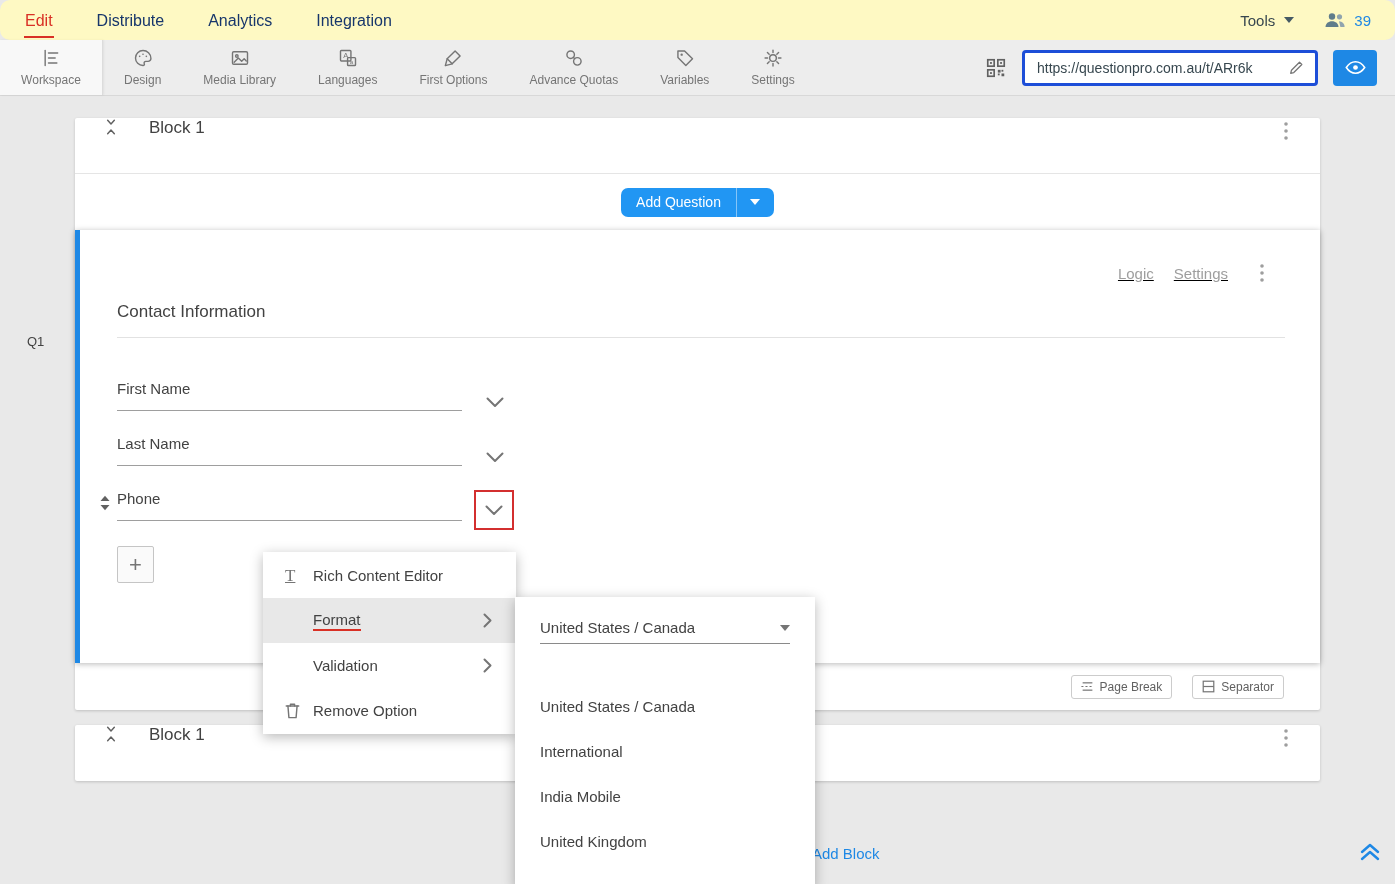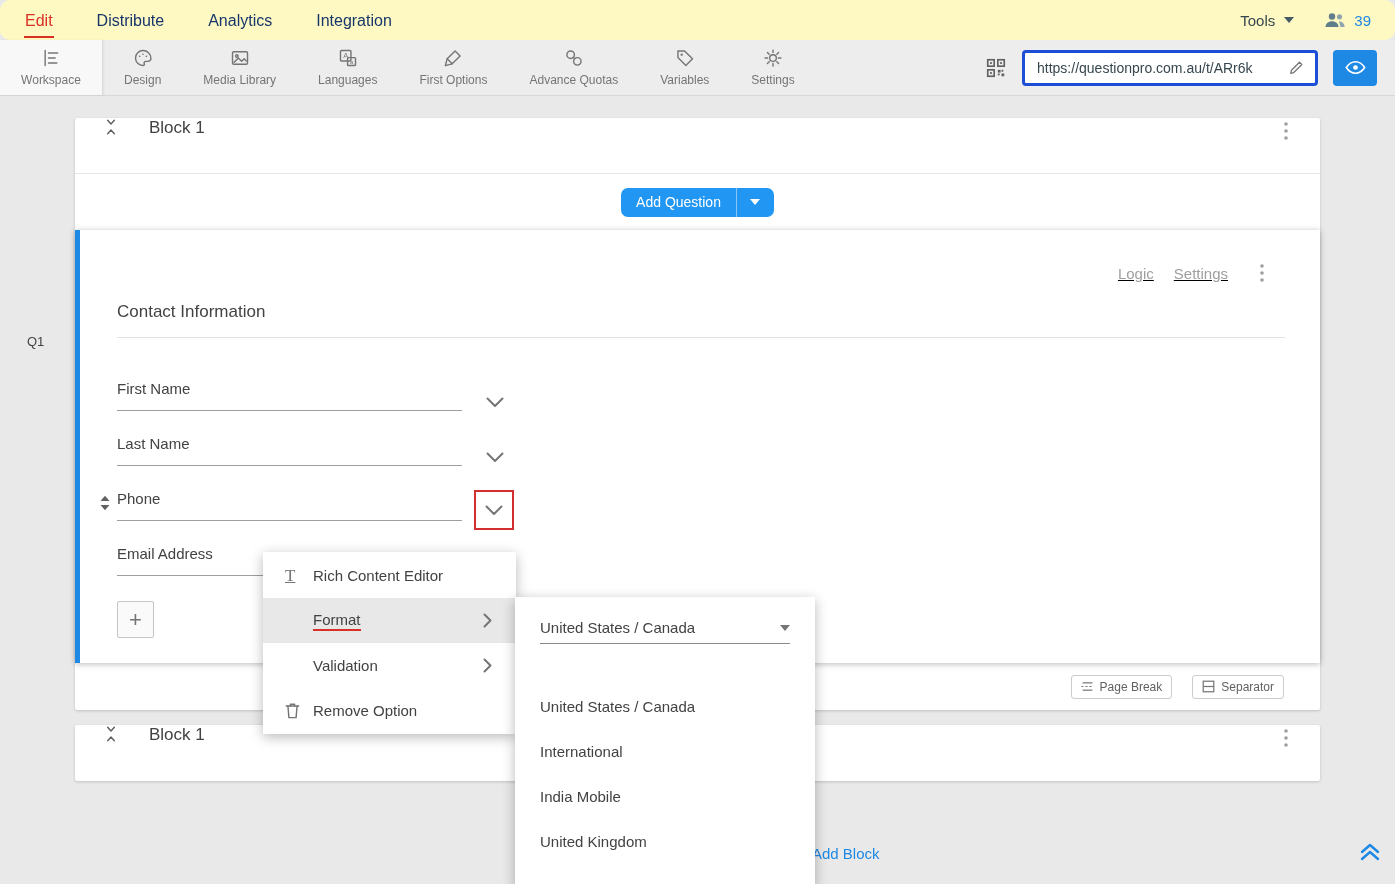--- a/index.html
+++ b/index.html
@@ -371,28 +371,20 @@
                   </g>
                 </svg>
             </span>
             <span class="row-label">Phone</span>
             <span class="chevron-box">
               <svg width="18" height="11" viewBox="0 0 18 11" class="sicon" style="stroke-width:2;">
                   <polyline points="1.5,1.5 9,9 16.5,1.5"></polyline>
                 </svg>
             </span>
           </div>
-          <div class="frow">
-            <span class="row-label">Email Address</span>
-            <span class="row-chevron">
-              <svg width="18" height="11" viewBox="0 0 18 11" class="sicon" style="stroke-width:2;">
-                  <polyline points="1.5,1.5 9,9 16.5,1.5"></polyline>
-                </svg>
-            </span>
-          </div>
         </div>
 
         <div class="plus-btn">
           <span>+</span>
         </div>
       </div>
     </div>
 
     <div class="block-footer">
       <span class="chip">

